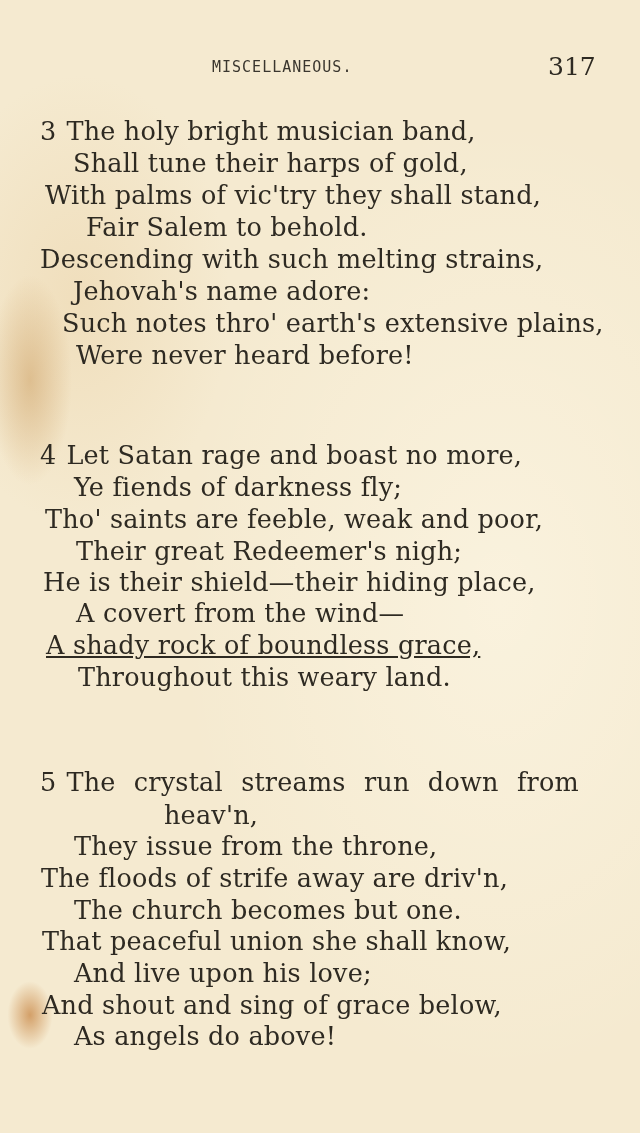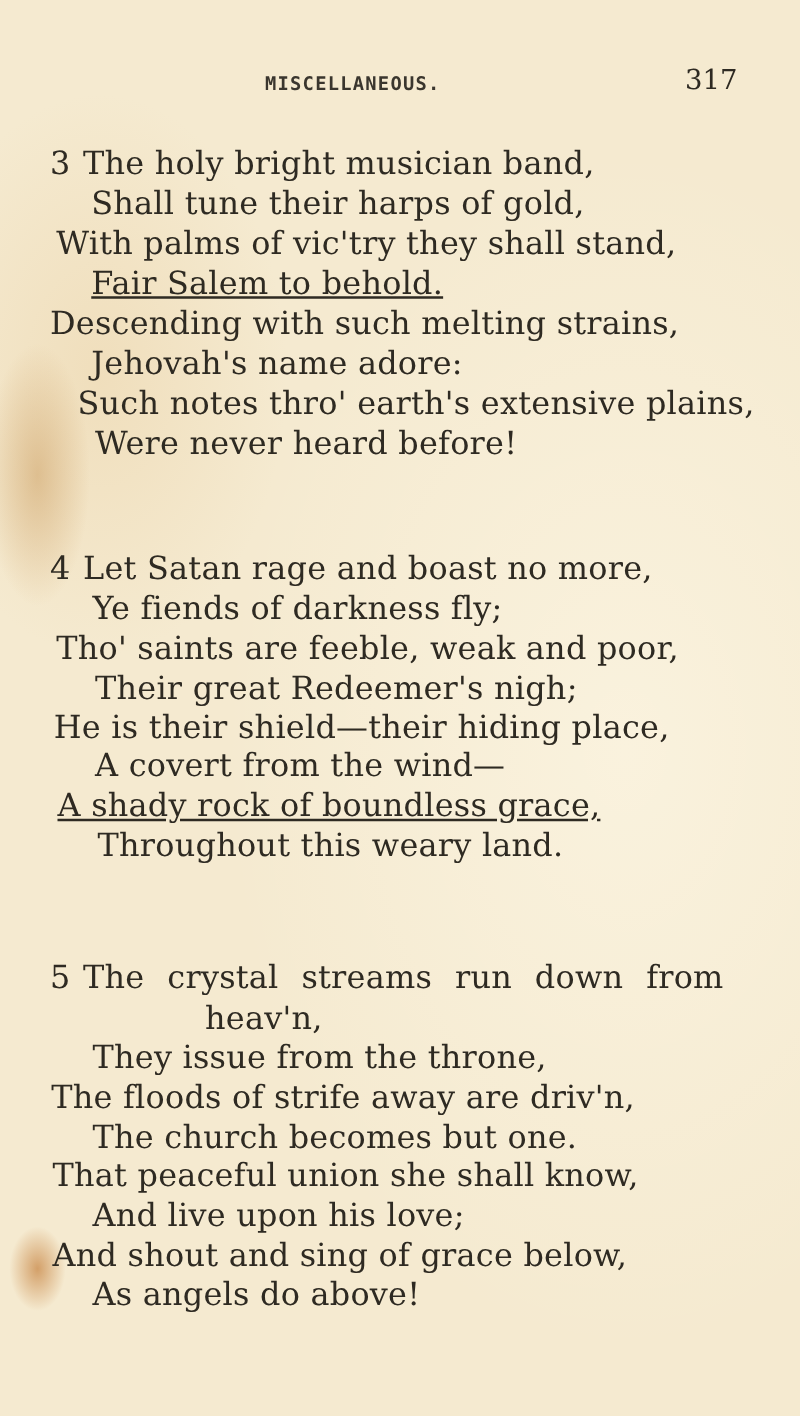--- a/index.html
+++ b/index.html
@@ -15,46 +15,46 @@
       background:
         radial-gradient(ellipse 60px 150px at 30px 380px, rgba(205,160,100,0.55), rgba(205,160,100,0) 70%),
         radial-gradient(ellipse 30px 45px at 30px 1015px, rgba(200,135,70,0.75), rgba(200,135,70,0) 75%),
         radial-gradient(ellipse 200px 300px at 80px 300px, rgba(230,200,150,0.35), rgba(230,200,150,0) 75%),
         radial-gradient(ellipse 400px 600px at 500px 600px, rgba(255,250,235,0.5), rgba(255,250,235,0) 80%),
         #f5ead0;
     }
     .running-head {
       position: absolute; top: 58px; left: 212px;
       font-family: "DejaVu Sans Mono", "Liberation Mono", monospace;
-      font-size: 15px; letter-spacing: 1px; color: #3a362e; font-weight: bold;
+      font-size: 15px; letter-spacing: 1px; color: #3a362e;
     }
     .page-number {
       position: absolute; top: 52px; left: 548px;
-      font-size: 22px; color: #2e2a22;
+      font-size: 25px; color: #2e2a22;
     }
     .line {
       position: absolute; white-space: nowrap;
       font-size: 25.5px; letter-spacing: 0.2px;
       color: #2e2a22;
     }
     .vnum { margin-right: 10px; }
   </style>
 </head>
 <body>
 
 <div class="page">
 
   <div class="running-head">MISCELLANEOUS.</div>
   <div class="page-number">317</div>
 
   <div>
     <div class="line" style="top:116px;left:40px;"><span class="vnum">3</span><span>The holy bright musician band,</span></div>
     <div class="line" style="top:148px;left:73px;">Shall tune their harps of gold,</div>
     <div class="line" style="top:180px;left:45px;">With palms of vic'try they shall stand,</div>
-    <div class="line" style="top:212px;left:73px;text-decoration:underline;">Fair Salem to behold.</div>
+    <div class="line" style="top:212px;left:86px;">Fair Salem to behold.</div>
     <div class="line" style="top:244px;left:40px;">Descending with such melting strains,</div>
     <div class="line" style="top:276px;left:73px;">Jehovah's name adore:</div>
     <div class="line" style="top:308px;left:40px;margin-left:22px;">Such notes thro' earth's extensive plains,</div>
     <div class="line" style="top:340px;left:76px;">Were never heard before!</div>
   </div>
 
   <div>
     <div class="line" style="top:440px;left:40px;"><span class="vnum">4</span><span>Let Satan rage and boast no more,</span></div>
     <div class="line" style="top:472px;left:74px;">Ye fiends of darkness fly;</div>
     <div class="line" style="top:504px;left:45px;">Tho' saints are feeble, weak and poor,</div>

